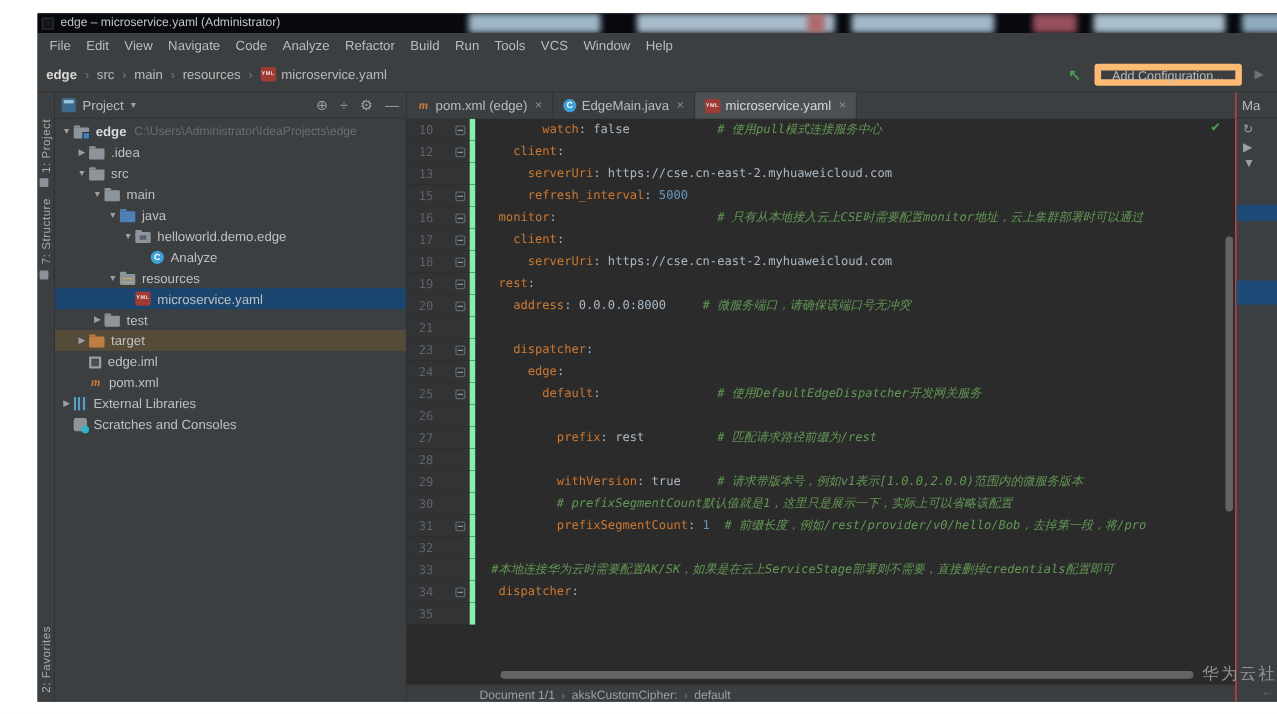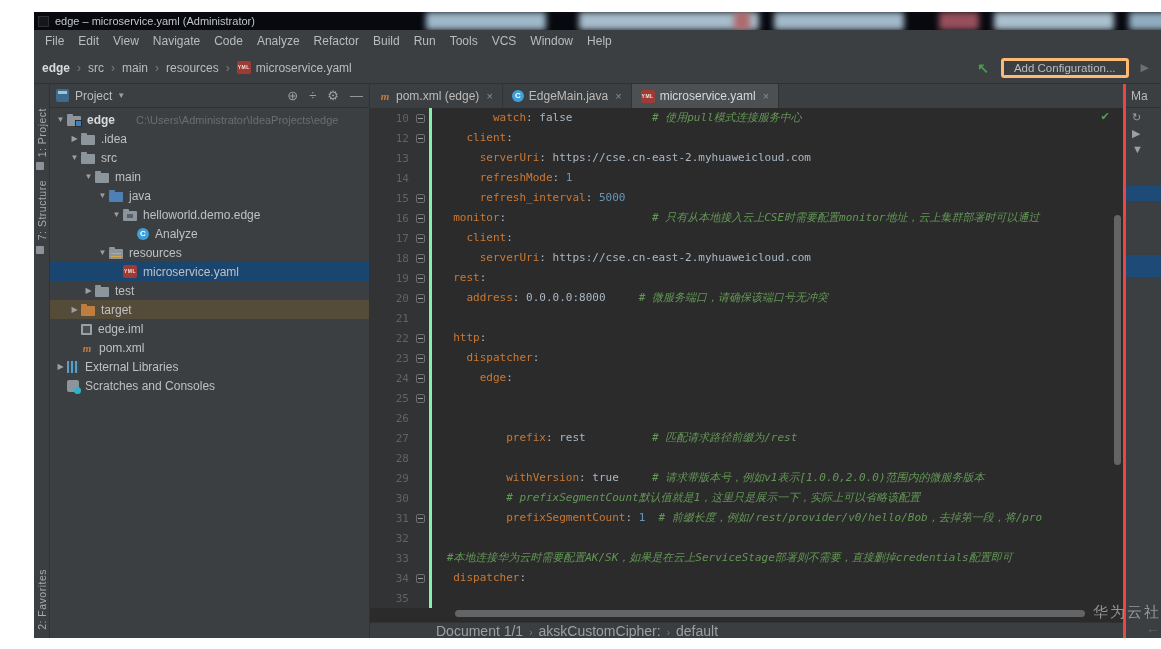--- a/index.html
+++ b/index.html
@@ -22,21 +22,21 @@
   .menu-item{font-size:12px;color:#bbbbbb;padding:0 7px;line-height:22px;}
 
   
   #toolbar{height:32px;display:flex;align-items:center;background:#3c3f41;border-bottom:1px solid #323232;padding:0 8px;}
   #crumbs{display:flex;align-items:center;flex:1;min-width:0;white-space:nowrap;}
   .crumb{font-size:12px;color:#bbbbbb;display:inline-flex;align-items:center;}
   .crumb-root{font-weight:bold;color:#dadada;}
   .crumb-sep{color:#7a7d80;margin:0 7px;font-size:12px;}
   #toolbar-right{display:flex;align-items:center;gap:12px;margin-right:4px;}
   #build-hammer{color:#499C54;font-size:14px;font-weight:bold;}
-  #add-config{height:20px;border:3px solid #fdba74;border-radius:3px;background:transparent;
+  #add-config{height:20px;border:6px solid #fdba74;border-radius:3px;background:transparent;
     color:#bbbbbb;font-size:11.5px;padding:0 10px;font-family:"Liberation Sans",sans-serif;}
   #run-btn{color:#6d7072;font-size:11px;}
 
   
   #main{display:flex;height:554px;}
 
   
   #stripe{width:16px;background:#3c3f41;border-right:1px solid #323232;display:flex;flex-direction:column;align-items:center;flex:none;}
   .vlabel{writing-mode:vertical-rl;transform:rotate(180deg);font-size:10.5px;color:#a7aaac;margin-top:10px;letter-spacing:.5px;}
   #stripe-top .vlabel:first-child{margin-top:24px;}
@@ -53,21 +53,21 @@
   .hdr-caret{font-size:8px;color:#9da0a2;margin-left:5px;}
   #proj-actions{margin-left:auto;display:flex;align-items:center;gap:11px;color:#9da0a3;font-size:13px;}
   #proj-actions span{line-height:13px;}
   #tree{flex:1;overflow:hidden;padding-top:2px;}
   .tree-row{height:19px;display:flex;align-items:center;white-space:nowrap;overflow:hidden;}
   .tree-row.sel{background:#19456f;}
   .tree-row.hl{background:#544c39;}
   .arrow{width:13px;font-size:8px;color:#9da0a2;text-align:center;flex:none;}
   .tree-label{font-size:12px;color:#bec0c2;margin-left:1px;}
   .tree-label.b{font-weight:bold;color:#d8dadc;}
-  .tree-path{font-size:11px;color:#6b6e70;margin-left:21px;}
+  .tree-path{font-size:11px;color:#6b6e70;margin-left:7px;}
 
   
   .ic{display:inline-block;position:relative;flex:none;margin-right:5px;vertical-align:middle;}
   .ic-folder,.ic-folder-project,.ic-folder-java,.ic-folder-resources,.ic-folder-target,.ic-package{
     width:14px;height:10px;background:#8c959c;border-radius:1px;margin-top:2px;}
   .ic-folder::before,.ic-folder-project::before,.ic-folder-java::before,.ic-folder-resources::before,
   .ic-folder-target::before,.ic-package::before{content:'';position:absolute;top:-2px;left:0;width:6px;height:2px;
     background:inherit;border-radius:1px 1px 0 0;}
   .ic-folder-java{background:#4e7fb5;}
   .ic-folder-target{background:#bf7d3f;}
@@ -90,43 +90,43 @@
   #editor-col{flex:1;display:flex;flex-direction:column;min-width:0;}
   #tabs{height:24px;background:#3c3f41;display:flex;align-items:stretch;flex:none;}
   .tab{display:flex;align-items:center;padding:0 9px;border-right:1px solid #323232;font-size:12px;color:#bbbbbb;}
   .tab.active{background:#4c5052;color:#d6d8da;}
   .tab-label{margin-right:7px;}
   .tab-close{color:#8c8c8c;font-size:11px;}
 
   #code-area{flex:1;background:#2b2b2b;position:relative;overflow:hidden;
     font-family:"DejaVu Sans Mono",monospace;font-size:11px;}
   .crow{display:flex;height:20px;align-items:center;white-space:nowrap;overflow:hidden;}
-  .gut{width:62px;height:20px;background:#313335;border-right:3px solid #86efac;display:flex;
-    justify-content:flex-end;align-items:center;gap:7px;padding-right:4px;flex:none;}
+  .gut{width:62px;height:20px;background:#313335;border-right:5px solid #86efac;display:flex;
+    justify-content:flex-end;align-items:center;gap:20px;padding-right:4px;flex:none;}
   .lnum{color:#606366;font-size:11px;}
   .fold{width:9px;height:9px;border:1px solid #6a6f71;border-radius:2px;position:relative;flex:none;}
   .fold::after{content:'';position:absolute;left:1px;right:1px;top:3px;height:1px;background:#9aa0a3;}
   .foldsp{width:9px;height:9px;flex:none;}
   .ctext{padding-left:8px;white-space:pre;font-size:11px;line-height:20px;}
   .tk-p{color:#a9b7c6;}
   .tk-k{color:#cc7832;}
   .tk-v{color:#a9b7c6;}
   .tk-n{color:#6897bb;}
   .tk-c{color:#629755;font-style:italic;}
   #check{position:absolute;top:0px;right:14px;color:#4f9e58;font-size:13px;font-weight:bold;}
   #vscroll{position:absolute;right:2px;top:107px;width:7px;height:250px;background:rgba(166,170,172,.45);border-radius:4px;}
   #hscroll{position:absolute;left:85px;top:502px;width:630px;height:7px;background:rgba(166,170,172,.45);border-radius:4px;}
 
   #yaml-bar{height:16px;background:#3b3e40;border-top:1px solid #323232;display:flex;align-items:center;
     padding-left:66px;flex:none;}
-  .ycrumb{font-size:14px;color:#9da0a2;text-align:right;}
+  .ycrumb{font-size:11px;color:#9da0a2;text-align:right;}
   #yaml-bar .crumb-sep{margin:0 6px;font-size:10px;}
 
   
-  #maven{width:38px;background:#3c3f41;border-left:3px solid #ef4444;position:relative;flex:none;overflow:hidden;}
+  #maven{width:38px;background:#3c3f41;border-left:1px solid #ef4444;position:relative;flex:none;overflow:hidden;}
   #maven-header{height:24px;border-bottom:1px solid #323232;display:flex;align-items:center;padding-left:5px;
     font-size:12px;color:#bbbbbb;}
   .mvn-icon{display:block;color:#9aa0a3;font-size:11px;padding:3px 0 0 6px;}
   .mvn-sel{position:absolute;left:0;right:0;background:#1d4a77;}
   #mvn-sel1{top:102px;height:15px;}
   #mvn-sel2{top:171px;height:22px;}
 
   
   #watermark{position:absolute;left:1093px;top:603px;font-size:15px;color:rgba(170,172,175,.8);
     letter-spacing:2px;white-space:nowrap;z-index:5;}
@@ -338,27 +338,20 @@
             </div>
             <div class="crow">
               <span class="gut">
                 <span class="lnum">13</span>
                 <span class="foldsp"></span>
               </span>
               <span class="ctext"><span class="tk-p">      </span><span class="tk-k">serverUri</span><span class="tk-p">: </span><span class="tk-v">https://cse.cn-east-2.myhuaweicloud.com</span></span>
             </div>
             <div class="crow">
               <span class="gut">
-                <span class="lnum">14</span>
-                <span class="foldsp"></span>
-              </span>
-              <span class="ctext"><span class="tk-p">      </span><span class="tk-k">refreshMode</span><span class="tk-p">: </span><span class="tk-n">1</span></span>
-            </div>
-            <div class="crow">
-              <span class="gut">
                 <span class="lnum">15</span>
                 <span class="fold"></span>
               </span>
               <span class="ctext"><span class="tk-p">      </span><span class="tk-k">refresh_interval</span><span class="tk-p">: </span><span class="tk-n">5000</span></span>
             </div>
             <div class="crow">
               <span class="gut">
                 <span class="lnum">16</span>
                 <span class="fold"></span>
               </span>
@@ -394,44 +387,38 @@
             </div>
             <div class="crow">
               <span class="gut">
                 <span class="lnum">21</span>
                 <span class="foldsp"></span>
               </span>
               <span class="ctext"></span>
             </div>
             <div class="crow">
               <span class="gut">
-                <span class="lnum">22</span>
-                <span class="fold"></span>
-              </span>
-              <span class="ctext"><span class="tk-p">  </span><span class="tk-k">http</span><span class="tk-p">:</span></span>
-            </div>
-            <div class="crow">
-              <span class="gut">
                 <span class="lnum">23</span>
                 <span class="fold"></span>
               </span>
               <span class="ctext"><span class="tk-p">    </span><span class="tk-k">dispatcher</span><span class="tk-p">:</span></span>
             </div>
             <div class="crow">
               <span class="gut">
                 <span class="lnum">24</span>
                 <span class="fold"></span>
               </span>
               <span class="ctext"><span class="tk-p">      </span><span class="tk-k">edge</span><span class="tk-p">:</span></span>
             </div>
             <div class="crow">
               <span class="gut">
                 <span class="lnum">25</span>
                 <span class="fold"></span>
               </span>
+              <span class="ctext"><span class="tk-p">        </span><span class="tk-k">default</span><span class="tk-p">:</span><span class="tk-p">                </span><span class="tk-c"># 使用DefaultEdgeDispatcher开发网关服务</span></span>
             </div>
             <div class="crow">
               <span class="gut">
                 <span class="lnum">26</span>
                 <span class="foldsp"></span>
               </span>
             </div>
             <div class="crow">
               <span class="gut">
                 <span class="lnum">27</span>

